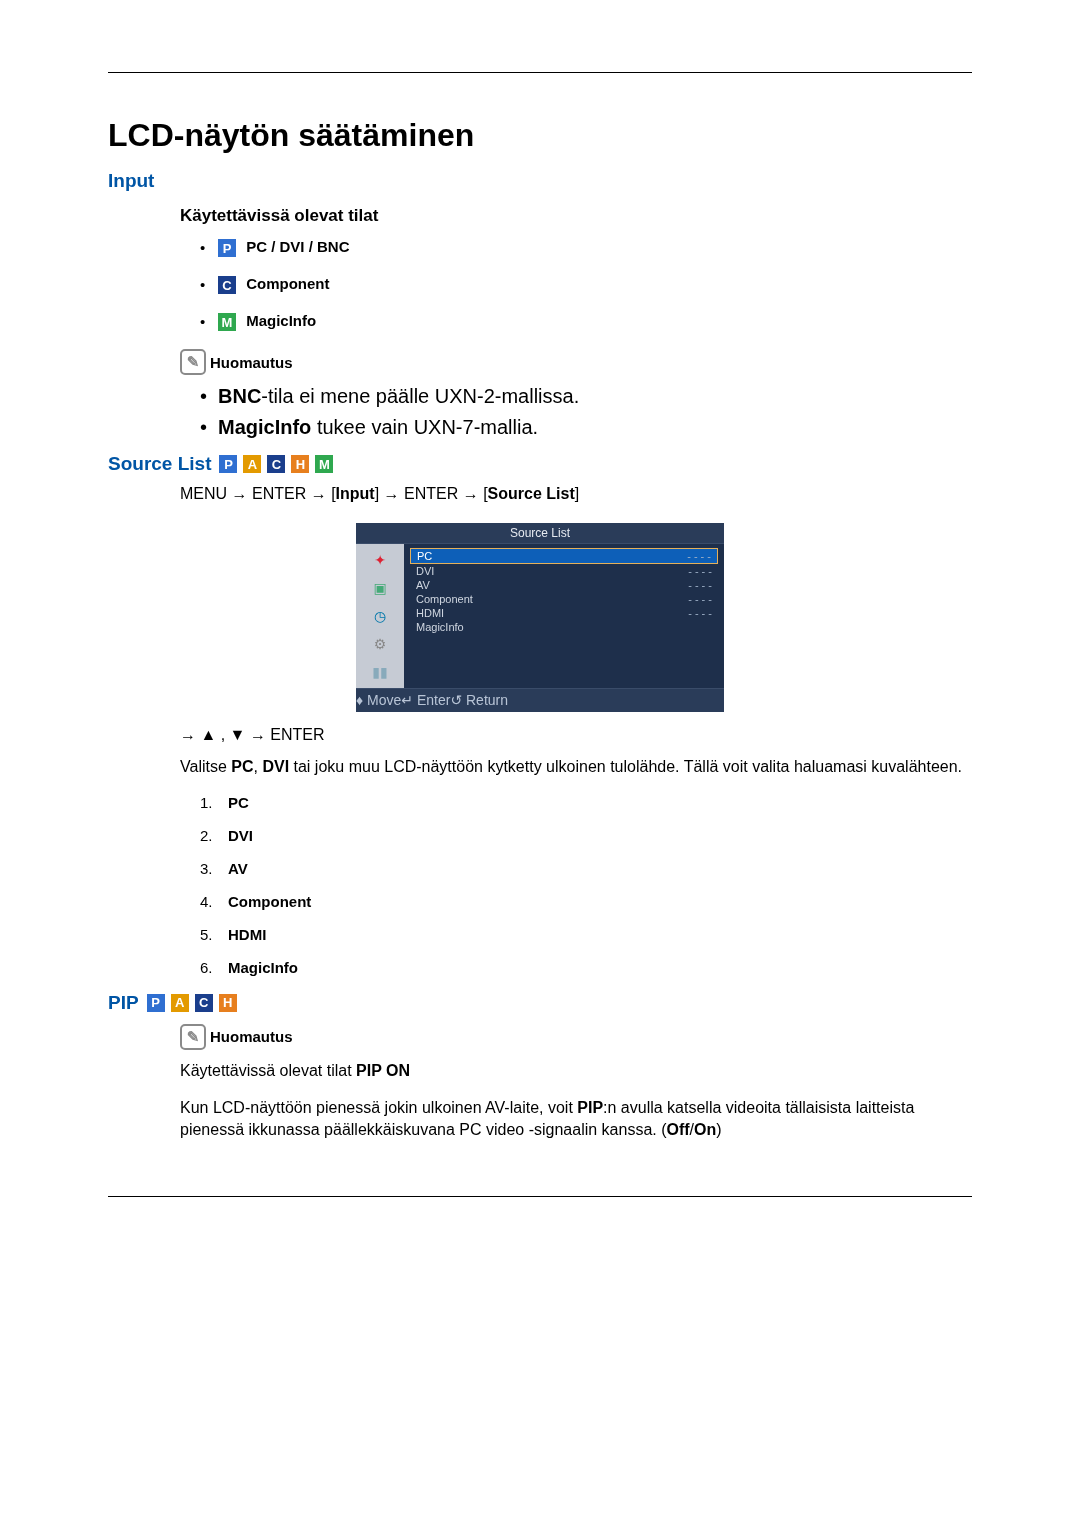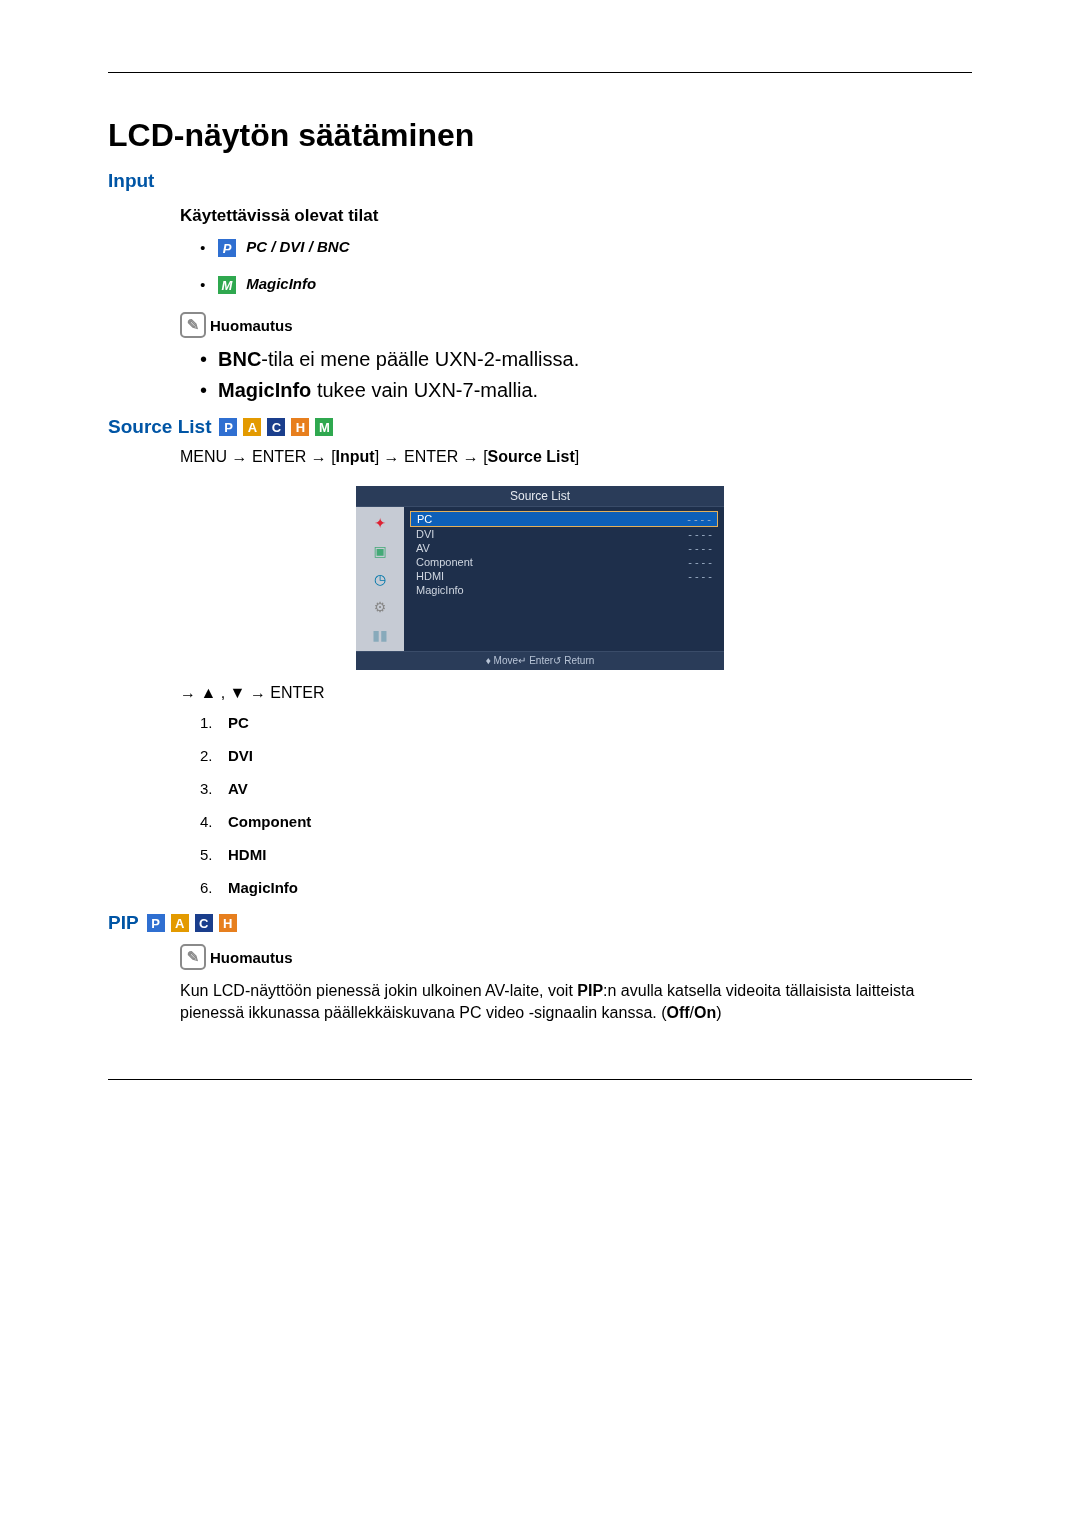--- a/index.html
+++ b/index.html
@@ -76,21 +76,20 @@
     list-style: none;
     padding: 0;
     margin: 0 0 12px 92px;
   }
   ul.mode-list li {
     font-size: 15px;
     font-weight: bold;
     margin: 0 0 18px 0;
     position: relative;
     padding-left: 18px;
-    font-style: italic;
   }
   ul.mode-list li::before {
     content: "•";
     position: absolute;
     left: 0;
     top: 1px;
     font-weight: normal;
   }
   .note-title {
     font-size: 15px;
@@ -190,22 +189,22 @@
   .osd-row.selected {
     background: #0d5fb8;
     border: 1px solid #e4b05a;
     color: #fff;
   }
   .osd-row .val {
     color: #9fb0c8;
   }
   .osd-footer {
     display: flex;
-    justify-content: center;
-    font-size: 10px;
+    justify-content: flex-start;
+    font-size: 14px;
     padding: 3px 0 4px 0;
     color: #b8c4d6;
     border-top: 1px solid #3a4c69;
     background: #2a3c59;
   }
   .nav-tri {
     margin: 14px 0 12px 72px;
     font-size: 16px;
   }
   .body-text {
@@ -253,20 +252,24 @@
   <h1 class="page-title">LCD-näytön säätäminen</h1>
 
   <div class="section-title-blue">Input</div>
 
   <div class="sub-title">Käytettävissä olevat tilat</div>
 
   <ul class="mode-list">
     <li>
       <span class="icon-box icon-P">P</span>
       <span>PC / DVI / BNC</span>
+    </li>
+    <li>
+      <span class="icon-box icon-C">C</span>
+      <span>Component</span>
     </li>
     <li>
       <span class="icon-box icon-M">M</span>
       <span>MagicInfo</span>
     </li>
   </ul>
 
   <div class="note-title">
     <span class="note-icon">✎</span>
     <span>Huomautus</span>
@@ -342,20 +345,23 @@
       <div class="osd-footer">
         <span>♦ <span>Move</span></span>
         <span>↵ <span>Enter</span></span>
         <span>↺ <span>Return</span></span>
       </div>
     </div>
   </div>
 
   <div class="nav-tri">→ ▲ , ▼ → ENTER</div>
 
+  <p class="body-text">
+    <span>Valitse </span><b>PC</b><span>, </span><b>DVI</b><span> tai joku muu LCD-näyttöön kytketty ulkoinen tulolähde. Tällä voit valita haluamasi kuvalähteen.</span>
+  </p>
 
   <ol class="num-list">
     <li>PC</li>
     <li>DVI</li>
     <li>AV</li>
     <li>Component</li>
     <li>HDMI</li>
     <li>MagicInfo</li>
   </ol>
 
@@ -366,18 +372,21 @@
     <span class="icon-box icon-C">C</span>
     <span class="icon-box icon-H">H</span>
   </div>
 
   <div class="note-block">
     <div class="nline">
       <span class="note-icon">✎</span>
       <span>Huomautus</span>
     </div>
     <p class="body-text" style="margin-left:0;">
+      <span>Käytettävissä olevat tilat </span><b>PIP ON</b>
+    </p>
+    <p class="body-text" style="margin-left:0;">
       <span>Kun LCD-näyttöön pienessä jokin ulkoinen AV-laite, voit </span><b>PIP</b><span>:n avulla katsella videoita tällaisista laitteista pienessä ikkunassa päällekkäiskuvana PC video -signaalin kanssa. (</span><b>Off</b><span>/</span><b>On</b><span>)</span>
     </p>
   </div>
 
   <div class="divider-bottom"></div>
 </div>
 
 </body></html>

